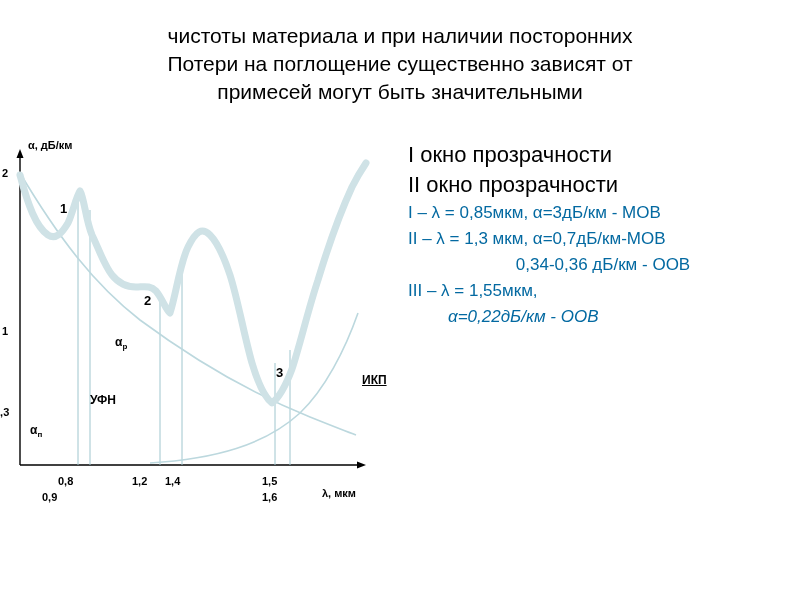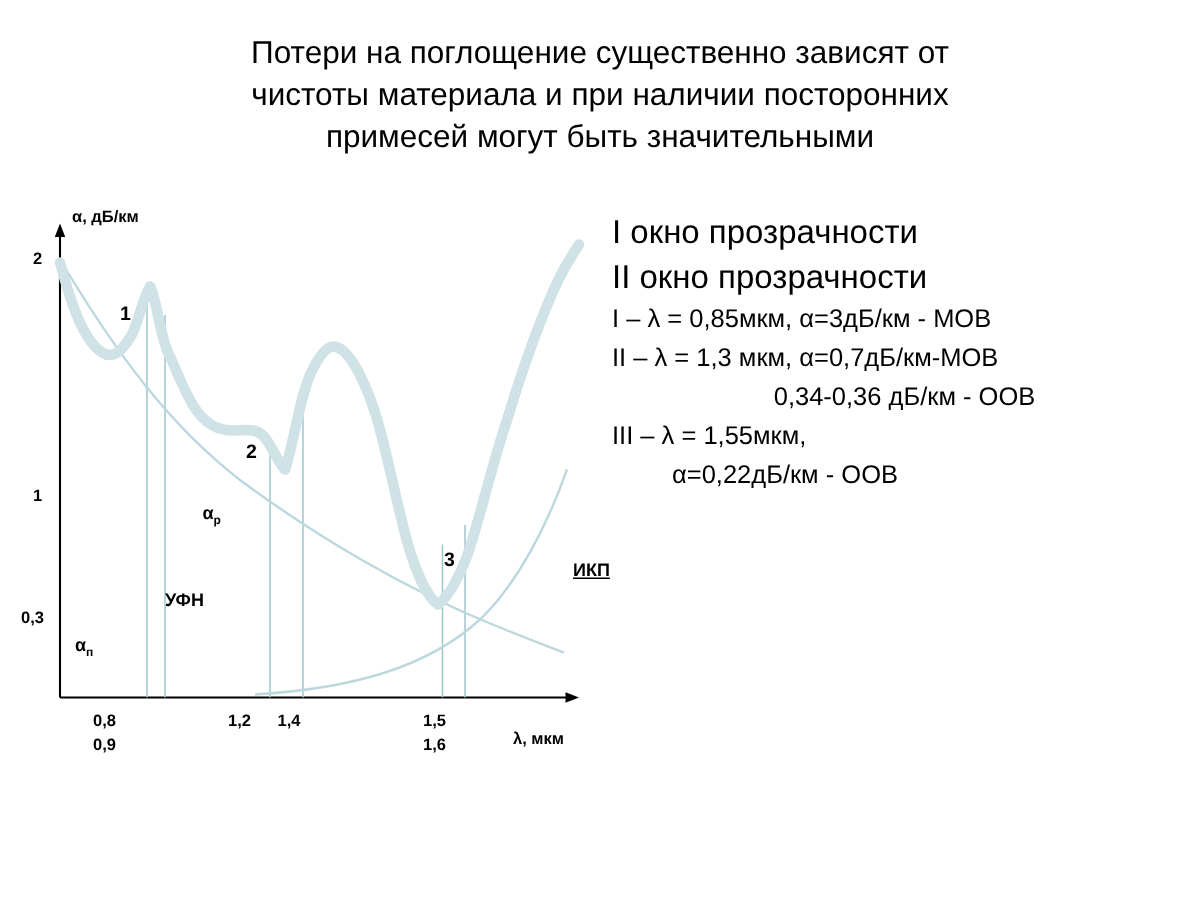--- a/index.html
+++ b/index.html
@@ -30,21 +30,20 @@
   }
   .title span { display: block; }
 
   
   .chart-wrap {
     position: absolute;
     left: 0px;
     top: 135px;
     width: 410px;
     height: 390px;
-    margin-left: 20px;
   }
   .chart-svg {
     position: absolute;
     left: 0;
     top: 0;
   }
   .axis-label {
     position: absolute;
     font-size: 11px;
     font-weight: bold;
@@ -85,32 +84,32 @@
   }
   .win-line {
     font-size: 22px;
     line-height: 30px;
     color: #000;
     white-space: nowrap;
   }
   .det-line {
     font-size: 17px;
     line-height: 26px;
-    color: #000000;
+    color: #0369a1;
     white-space: nowrap;
   }
   .det-line.center { text-align: center; }
-  .det-line.indent { padding-left: 40px; }
+  .det-line.indent { padding-left: 40px; font-style: italic; }
 </style>
 </head>
 <body>
 
 <div class="title">
+  <span>чистоты материала и при наличии посторонних</span>
   <span>Потери на поглощение  существенно зависят от</span>
-  <span>чистоты материала и при наличии посторонних</span>
   <span>примесей могут быть значительными</span>
 </div>
 
 <div class="chart-wrap">
 
   <svg class="chart-svg" width="410" height="390" viewBox="0 0 410 390">
 
     <g>
       <line x1="20" y1="20" x2="20" y2="330" stroke="#000" stroke-width="1.4"></line>
       <line x1="20" y1="330" x2="360" y2="330" stroke="#000" stroke-width="1.4"></line>
@@ -142,21 +141,21 @@
              C358,40 362,34 366,28"></path>
   </svg>
 
   <div class="axis-label" style="left:28px; top:4px;">α, дБ/км</div>
   <div class="axis-label" style="left:322px; top:352px;">λ, мкм</div>
 
   <div class="tick-label" style="left:2px; top:32px;">2</div>
   <div class="tick-label" style="left:2px; top:190px;">1</div>
   <div class="tick-label" style="left:-6px; top:272px; width:20px; line-height:11px;"><span>0,3</span></div>
 
-  <div class="tick-label" style="left:42px; top:340px;">0,8</div>
+  <div class="tick-label" style="left:58px; top:340px;">0,8</div>
   <div class="tick-label" style="left:42px; top:356px;">0,9</div>
   <div class="tick-label" style="left:132px; top:340px;">1,2</div>
   <div class="tick-label" style="left:165px; top:340px;">1,4</div>
   <div class="tick-label" style="left:262px; top:340px;">1,5</div>
   <div class="tick-label" style="left:262px; top:356px;">1,6</div>
 
   <div class="peak-label" style="left:60px; top:66px;">1</div>
   <div class="peak-label" style="left:144px; top:158px;">2</div>
   <div class="peak-label" style="left:276px; top:230px;">3</div>
 

